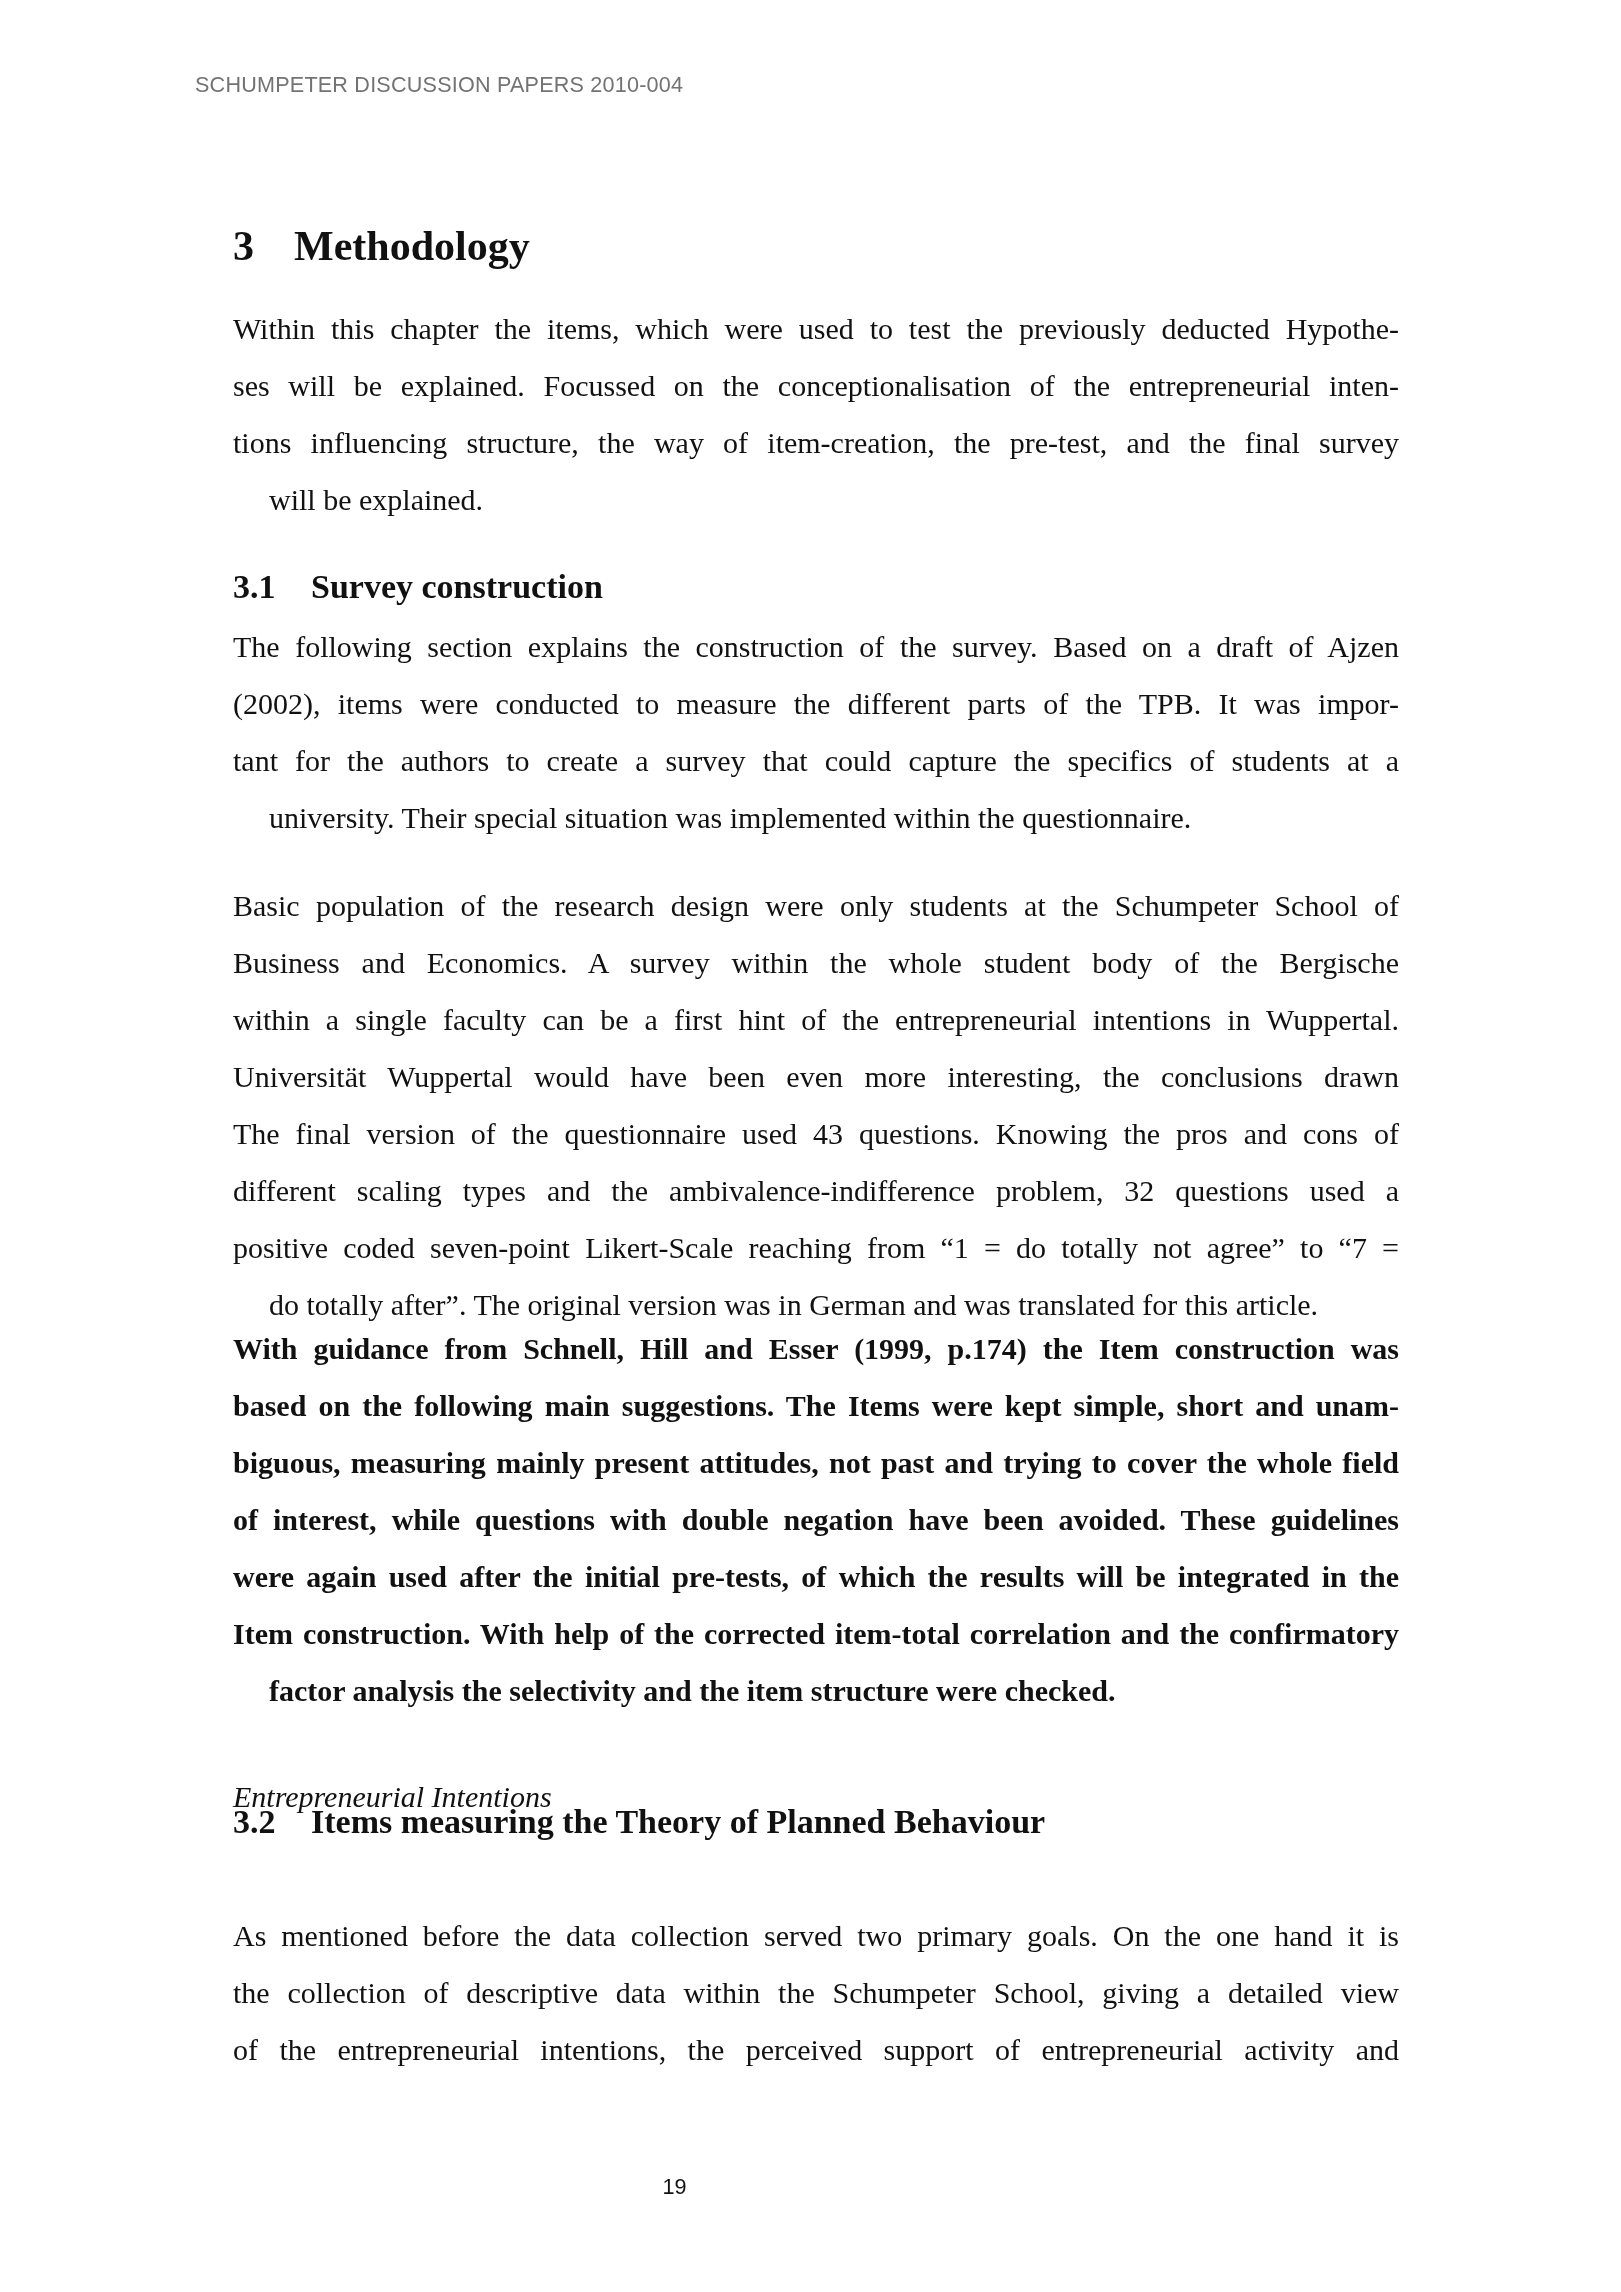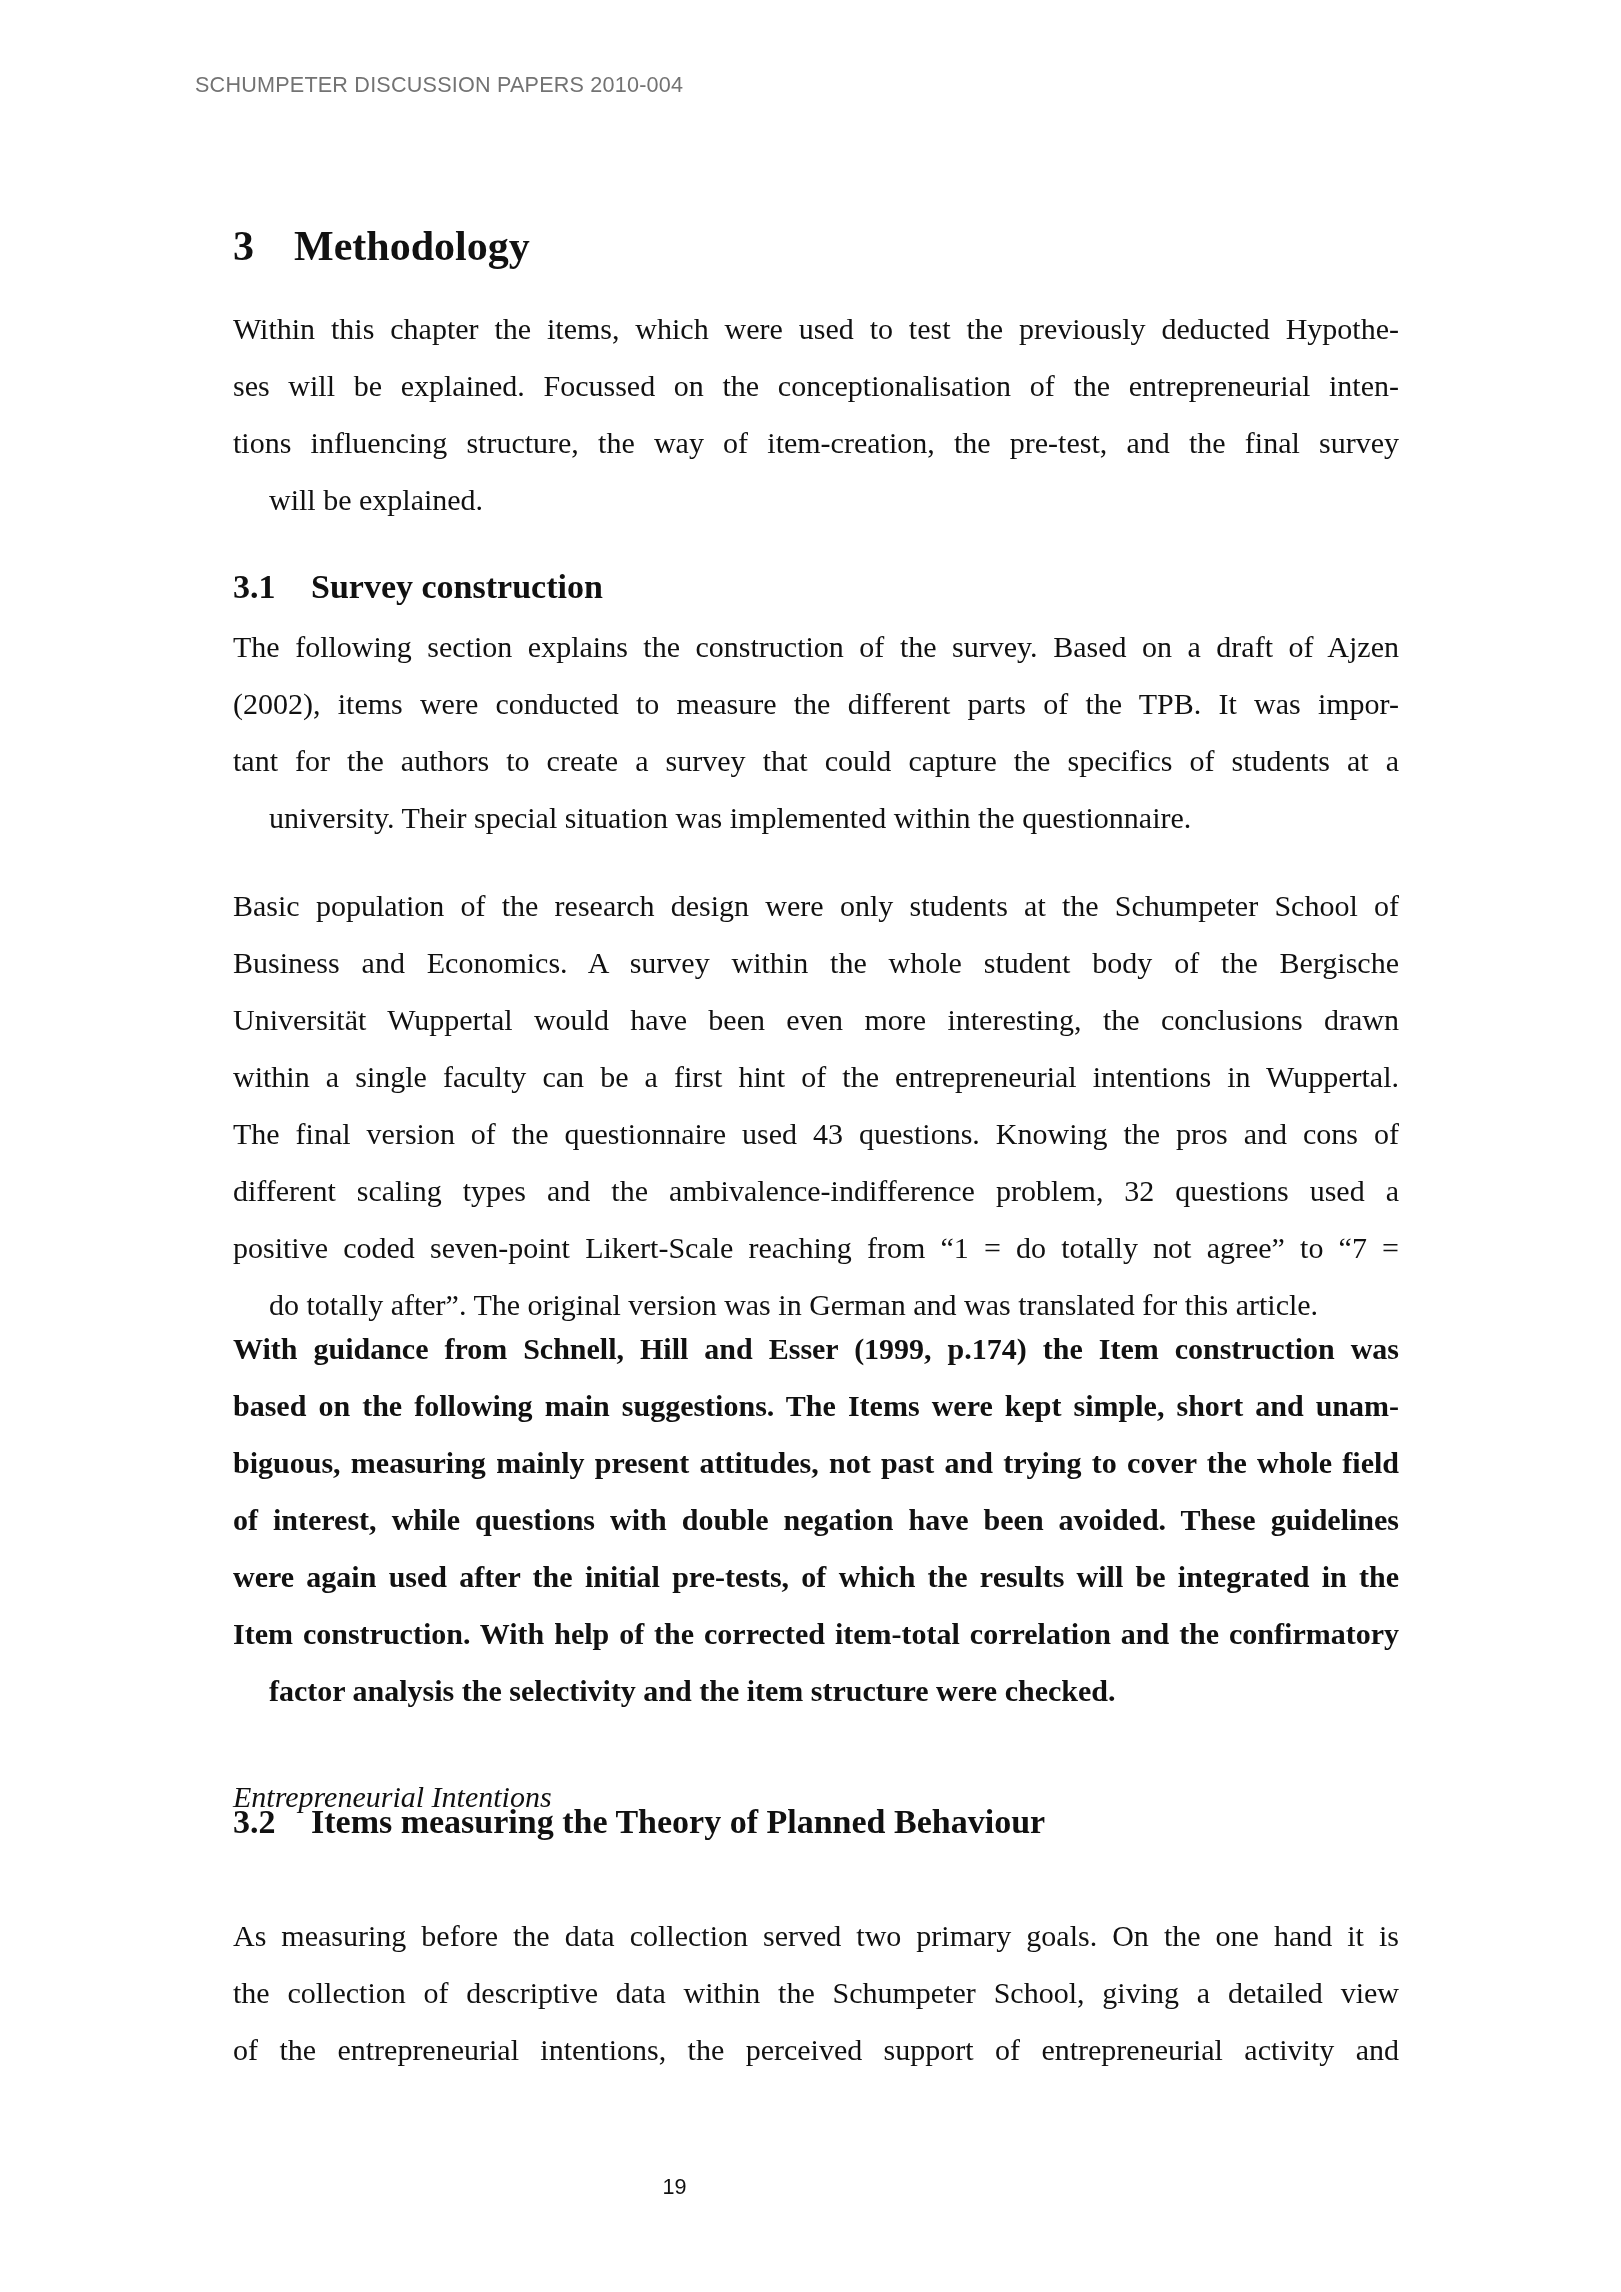--- a/index.html
+++ b/index.html
@@ -110,22 +110,22 @@
   <div class="para" style="top:618px;">
     <span class="line">The following section explains the construction of the survey. Based on a draft of Ajzen</span>
     <span class="line">(2002), items were conducted to measure the different parts of the TPB. It was impor-</span>
     <span class="line">tant for the authors to create a survey that could capture the specifics of students at a</span>
     <span class="line last">university. Their special situation was implemented within the questionnaire.</span>
   </div>
 
   <div class="para" style="top:877px;">
     <span class="line">Basic population of the research design were only students at the Schumpeter School of</span>
     <span class="line">Business and Economics. A survey within the whole student body of the Bergische</span>
+    <span class="line">within a single faculty can be a first hint of the entrepreneurial intentions in Wuppertal.</span>
     <span class="line">Universität Wuppertal would have been even more interesting, the conclusions drawn</span>
-    <span class="line">within a single faculty can be a first hint of the entrepreneurial intentions in Wuppertal.</span>
     <span class="line">The final version of the questionnaire used 43 questions. Knowing the pros and cons of</span>
     <span class="line">different scaling types and the ambivalence-indifference problem, 32 questions used a</span>
     <span class="line">positive coded seven-point Likert-Scale reaching from “1 = do totally not agree” to “7 =</span>
     <span class="line last">do totally after”. The original version was in German and was translated for this article.</span>
   </div>
 
   <div class="para" style="top:1320px;font-weight:bold;">
     <span class="line">With guidance from Schnell, Hill and Esser (1999, p.174) the Item construction was</span>
     <span class="line">based on the following main suggestions. The Items were kept simple, short and unam-</span>
     <span class="line">biguous, measuring mainly present attitudes, not past and trying to cover the whole field</span>
@@ -135,21 +135,21 @@
     <span class="line last">factor analysis the selectivity and the item structure were checked.</span>
   </div>
 
   <div class="h2" style="top:1803px;">
     <span class="secnum-2">3.2</span><span>Items measuring the Theory of Planned Behaviour</span>
   </div>
 
   <div class="subhead-italic" style="top:1780px;font-style:italic;">Entrepreneurial Intentions</div>
 
   <div class="para" style="top:1907px;">
-    <span class="line">As measuring before the data collection served two primary goals. On the one hand it is</span>
+    <span class="line">As mentioned before the data collection served two primary goals. On the one hand it is</span>
     <span class="line">the collection of descriptive data within the Schumpeter School, giving a detailed view</span>
     <span class="line">of the entrepreneurial intentions, the perceived support of entrepreneurial activity and</span>
   </div>
 
 </div>
 
 <div class="page-number">19</div>
 
 
 </body></html>

